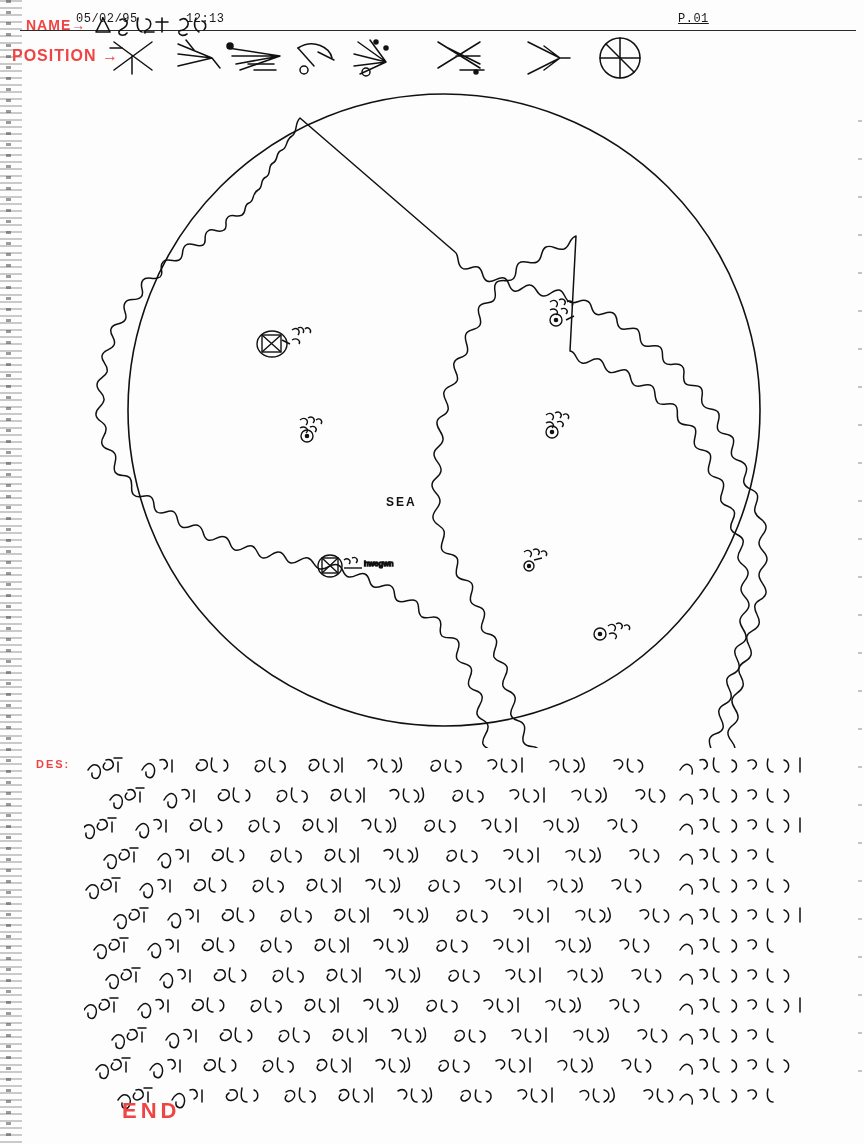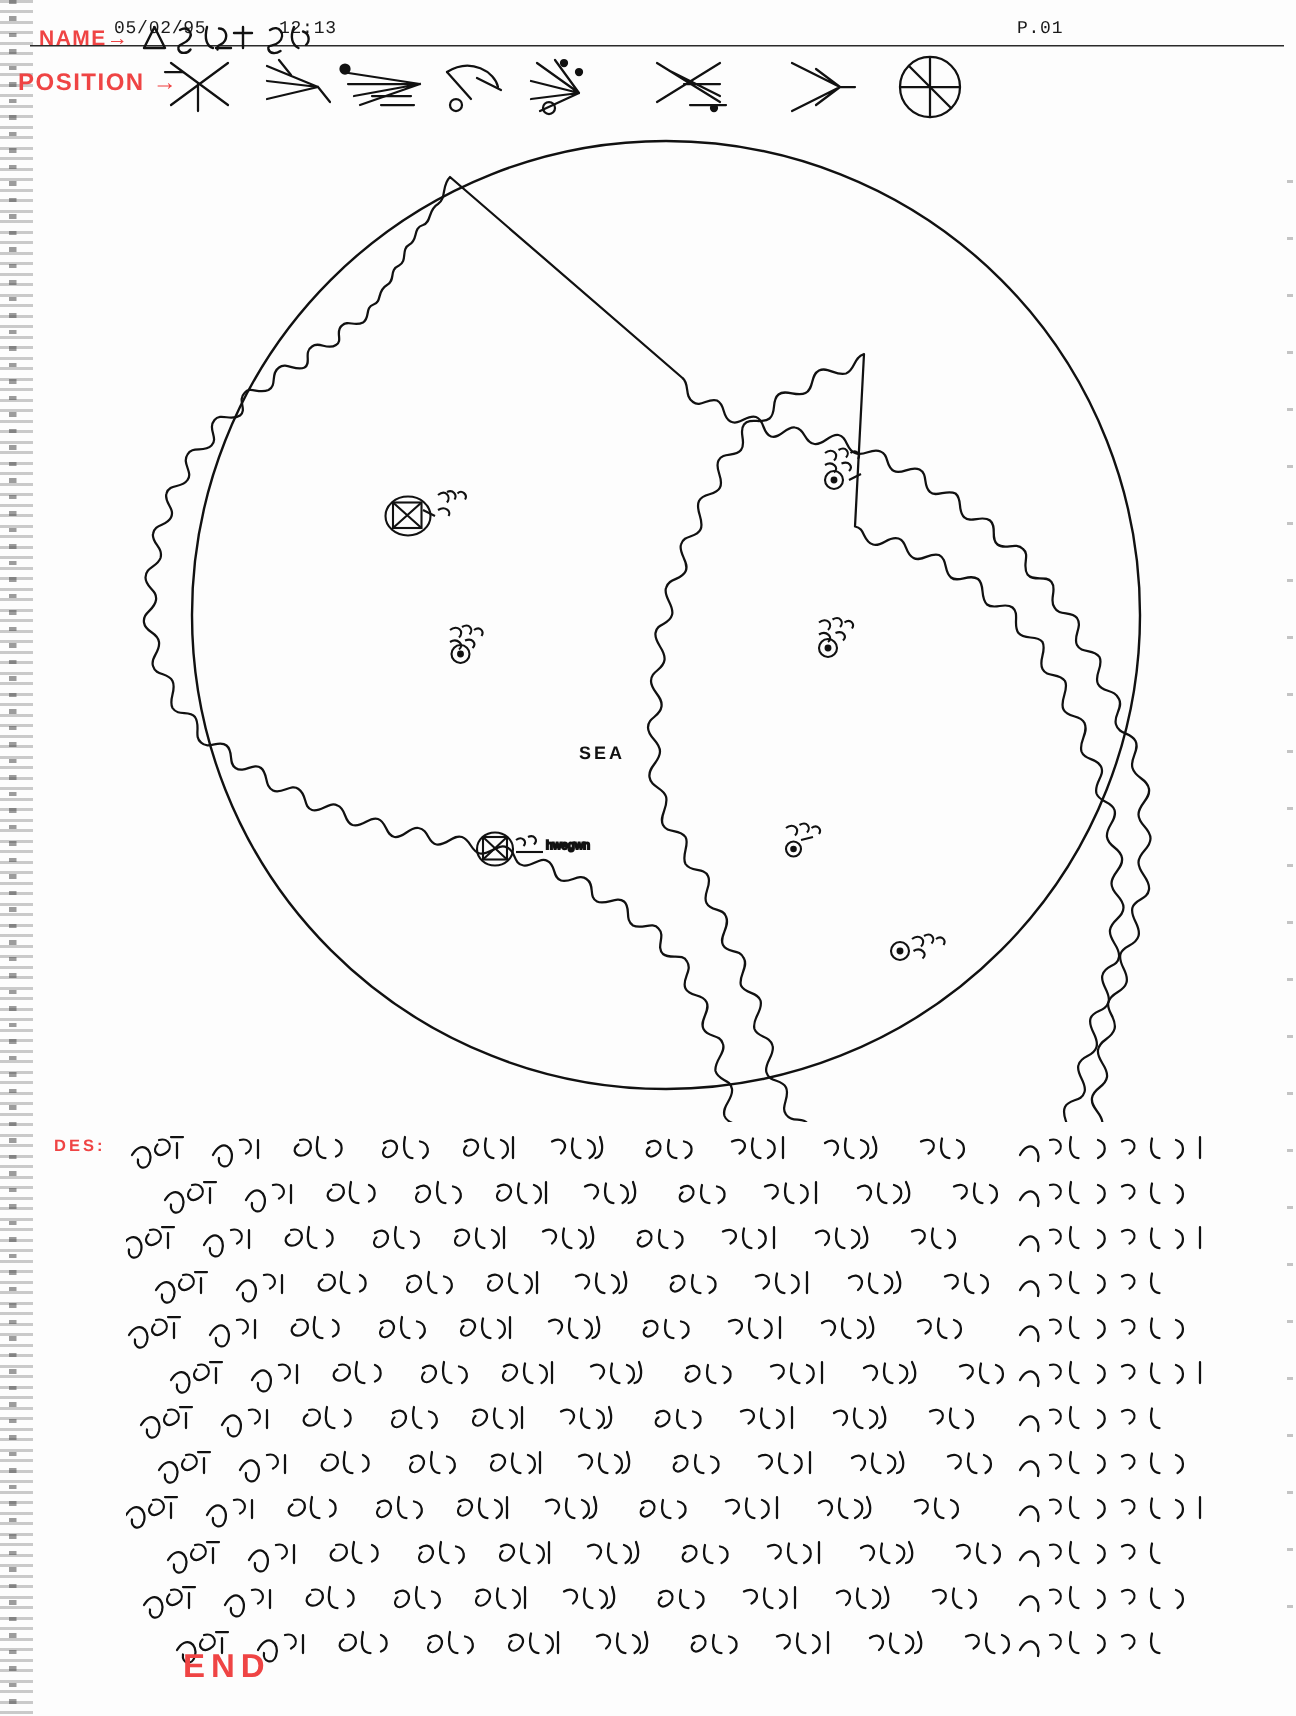--- a/index.html
+++ b/index.html
@@ -28,21 +28,21 @@
     left: 0;
     width: 864px;
     height: 18px;
     font-family: "Liberation Mono", monospace;
     font-size: 12px;
     color: #1a1a1a;
     letter-spacing: 0.5px;
   }
   .fax-date { position: absolute; left: 76px; top: 0; }
   .fax-time { position: absolute; left: 186px; top: 0; }
-  .fax-page { position: absolute; left: 678px; top: 0; }
+  .fax-page { position: absolute; left: 678px; top: 0; text-decoration: underline; }
 
   .hrule {
     position: absolute;
     left: 20px;
     top: 30px;
     width: 836px;
     height: 1px;
     background: #2a2a2a;
   }
 

